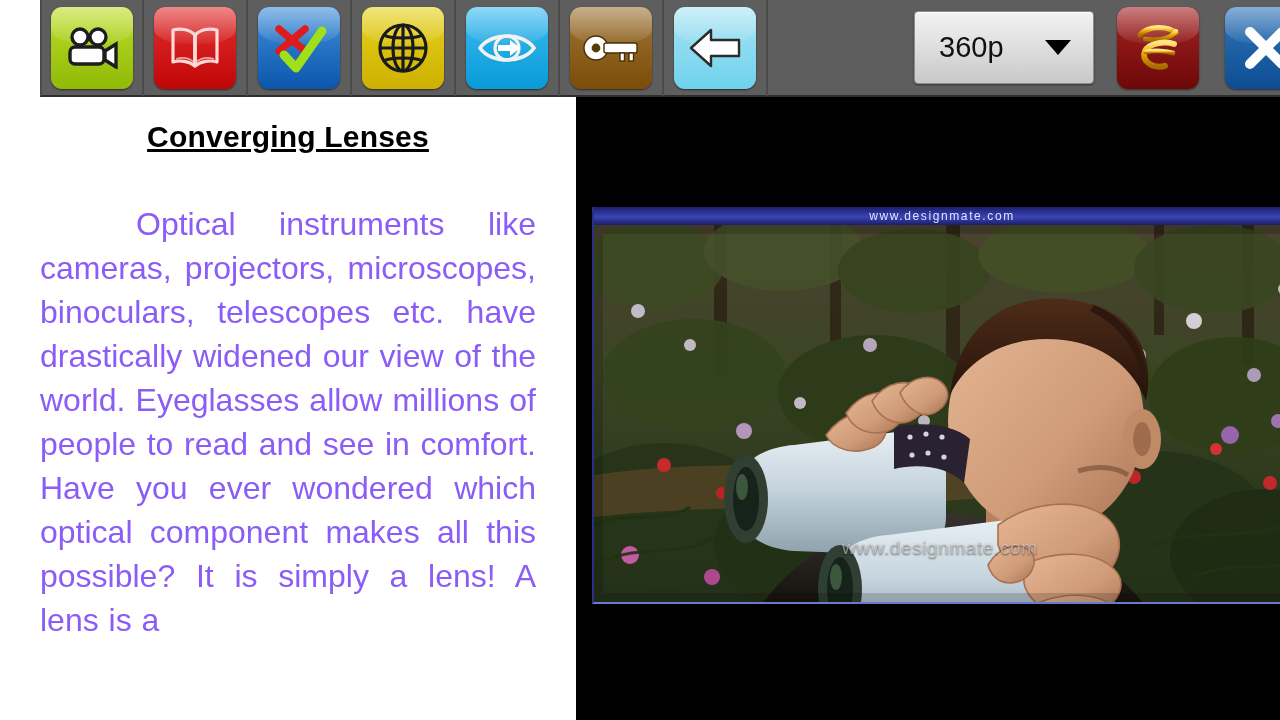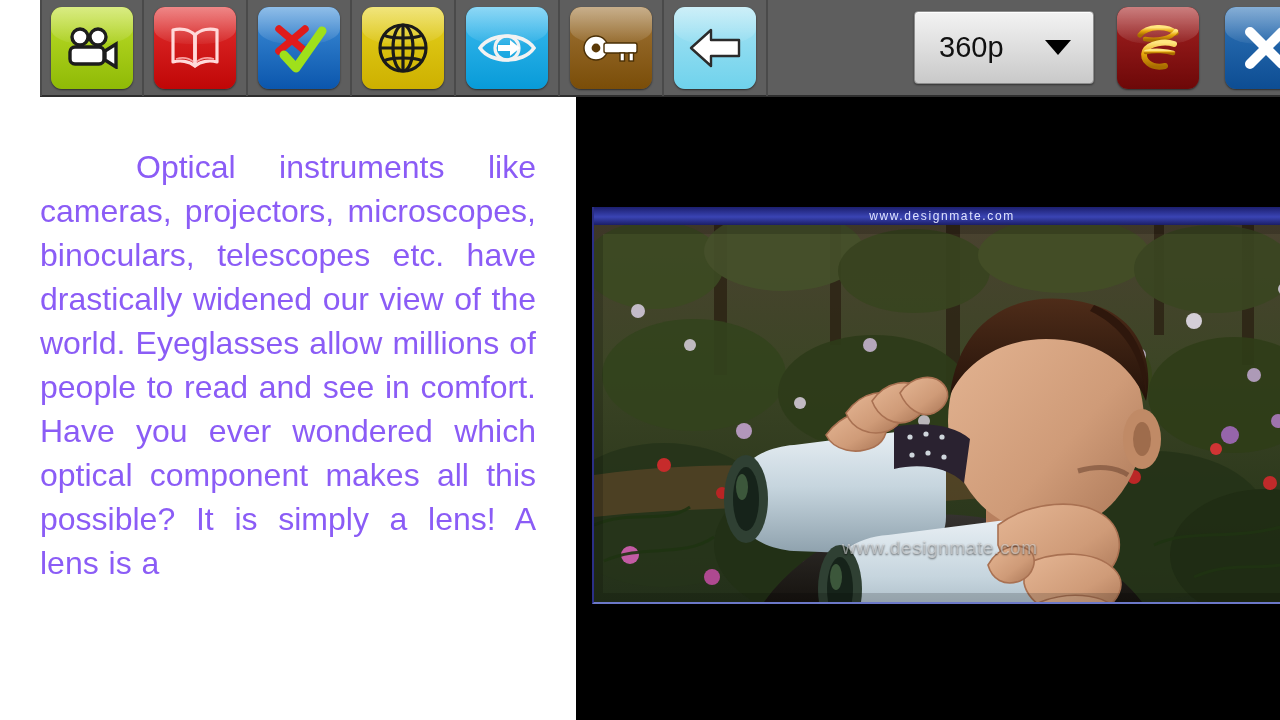--- a/index.html
+++ b/index.html
@@ -264,20 +264,21 @@
           </svg>
         </span>
       </div>
     </div>
 
   </div>
 
   <div class="content">
 
     <div class="text-pane">
+      <div class="lesson-title">Converging Lenses</div>
       <div class="lesson-body">Optical instruments like cameras, projectors, microscopes, binoculars, telescopes etc. have drastically widened our view of the world. Eyeglasses allow millions of people to read and see in comfort. Have you ever wondered which optical component makes all this possible? It is simply a lens! A lens is a</div>
     </div>
 
     <div class="video-pane">
       <div class="video-frame">
 
         <div class="vf-banner">www.designmate.com</div>
 
         <div class="vf-scene">
           <svg width="700" height="377" viewBox="0 0 700 377" preserveAspectRatio="none">

